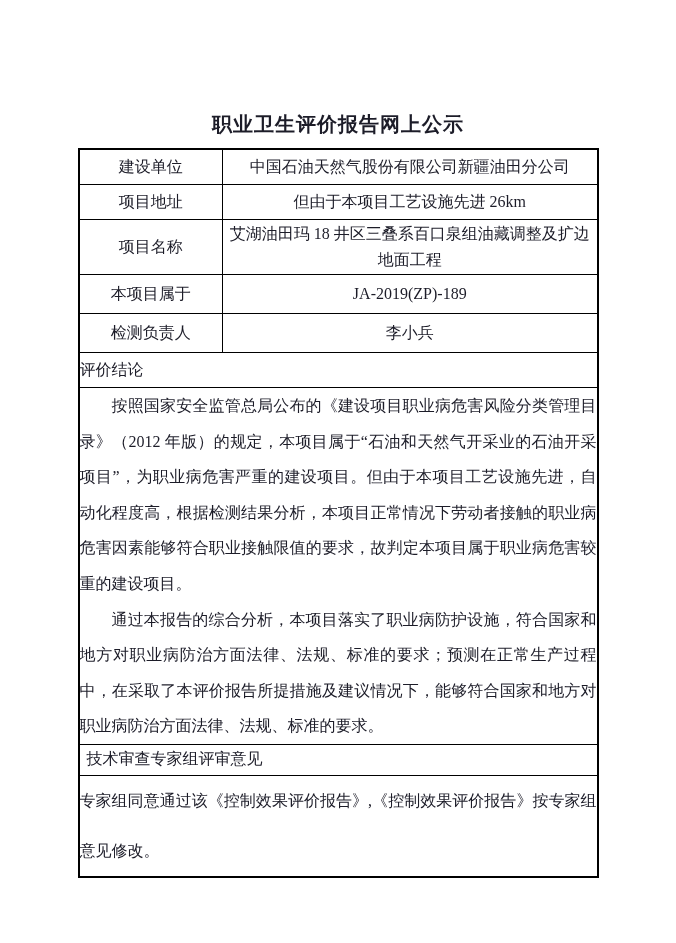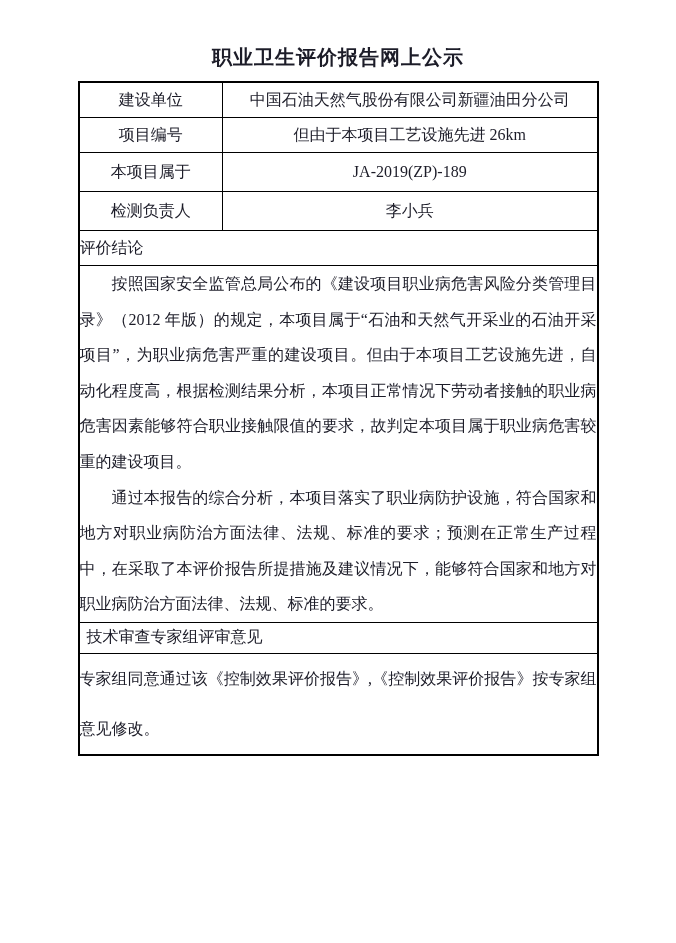--- a/index.html
+++ b/index.html
@@ -8,21 +8,21 @@
     height: 943px;
     background: #ffffff;
     color: #1c1c28;
     font-family: "Liberation Serif", "DejaVu Serif", serif;
     overflow: hidden;
   }
   .doc {
     box-sizing: border-box;
     width: 676px;
     height: 943px;
-    padding-top: 45px;
+    padding-top: 112px;
   }
   .title {
     margin: 0 auto 7px auto;
     font-size: 20px;
     line-height: 24px;
     font-weight: bold;
     text-align: center;
     letter-spacing: 1px;
   }
   table.tbl {
@@ -74,22 +74,26 @@
     <colgroup>
         <col class="c1">
         <col class="c2">
       </colgroup>
     <tbody>
       <tr class="r-a">
         <td class="lbl">建设单位</td>
         <td class="val">中国石油天然气股份有限公司新疆油田分公司</td>
       </tr>
       <tr class="r-a">
-        <td class="lbl">项目编号</td>
+        <td class="lbl">项目地址</td>
         <td class="val">但由于本项目工艺设施先进 26km</td>
+      </tr>
+      <tr class="r-name">
+        <td class="lbl">项目名称</td>
+        <td class="val">艾湖油田玛 18 井区三叠系百口泉组油藏调整及扩边地面工程</td>
       </tr>
       <tr class="r-b">
         <td class="lbl">本项目属于</td>
         <td class="val">JA-2019(ZP)-189</td>
       </tr>
       <tr class="r-b">
         <td class="lbl">检测负责人</td>
         <td class="val">李小兵</td>
       </tr>
       <tr>

